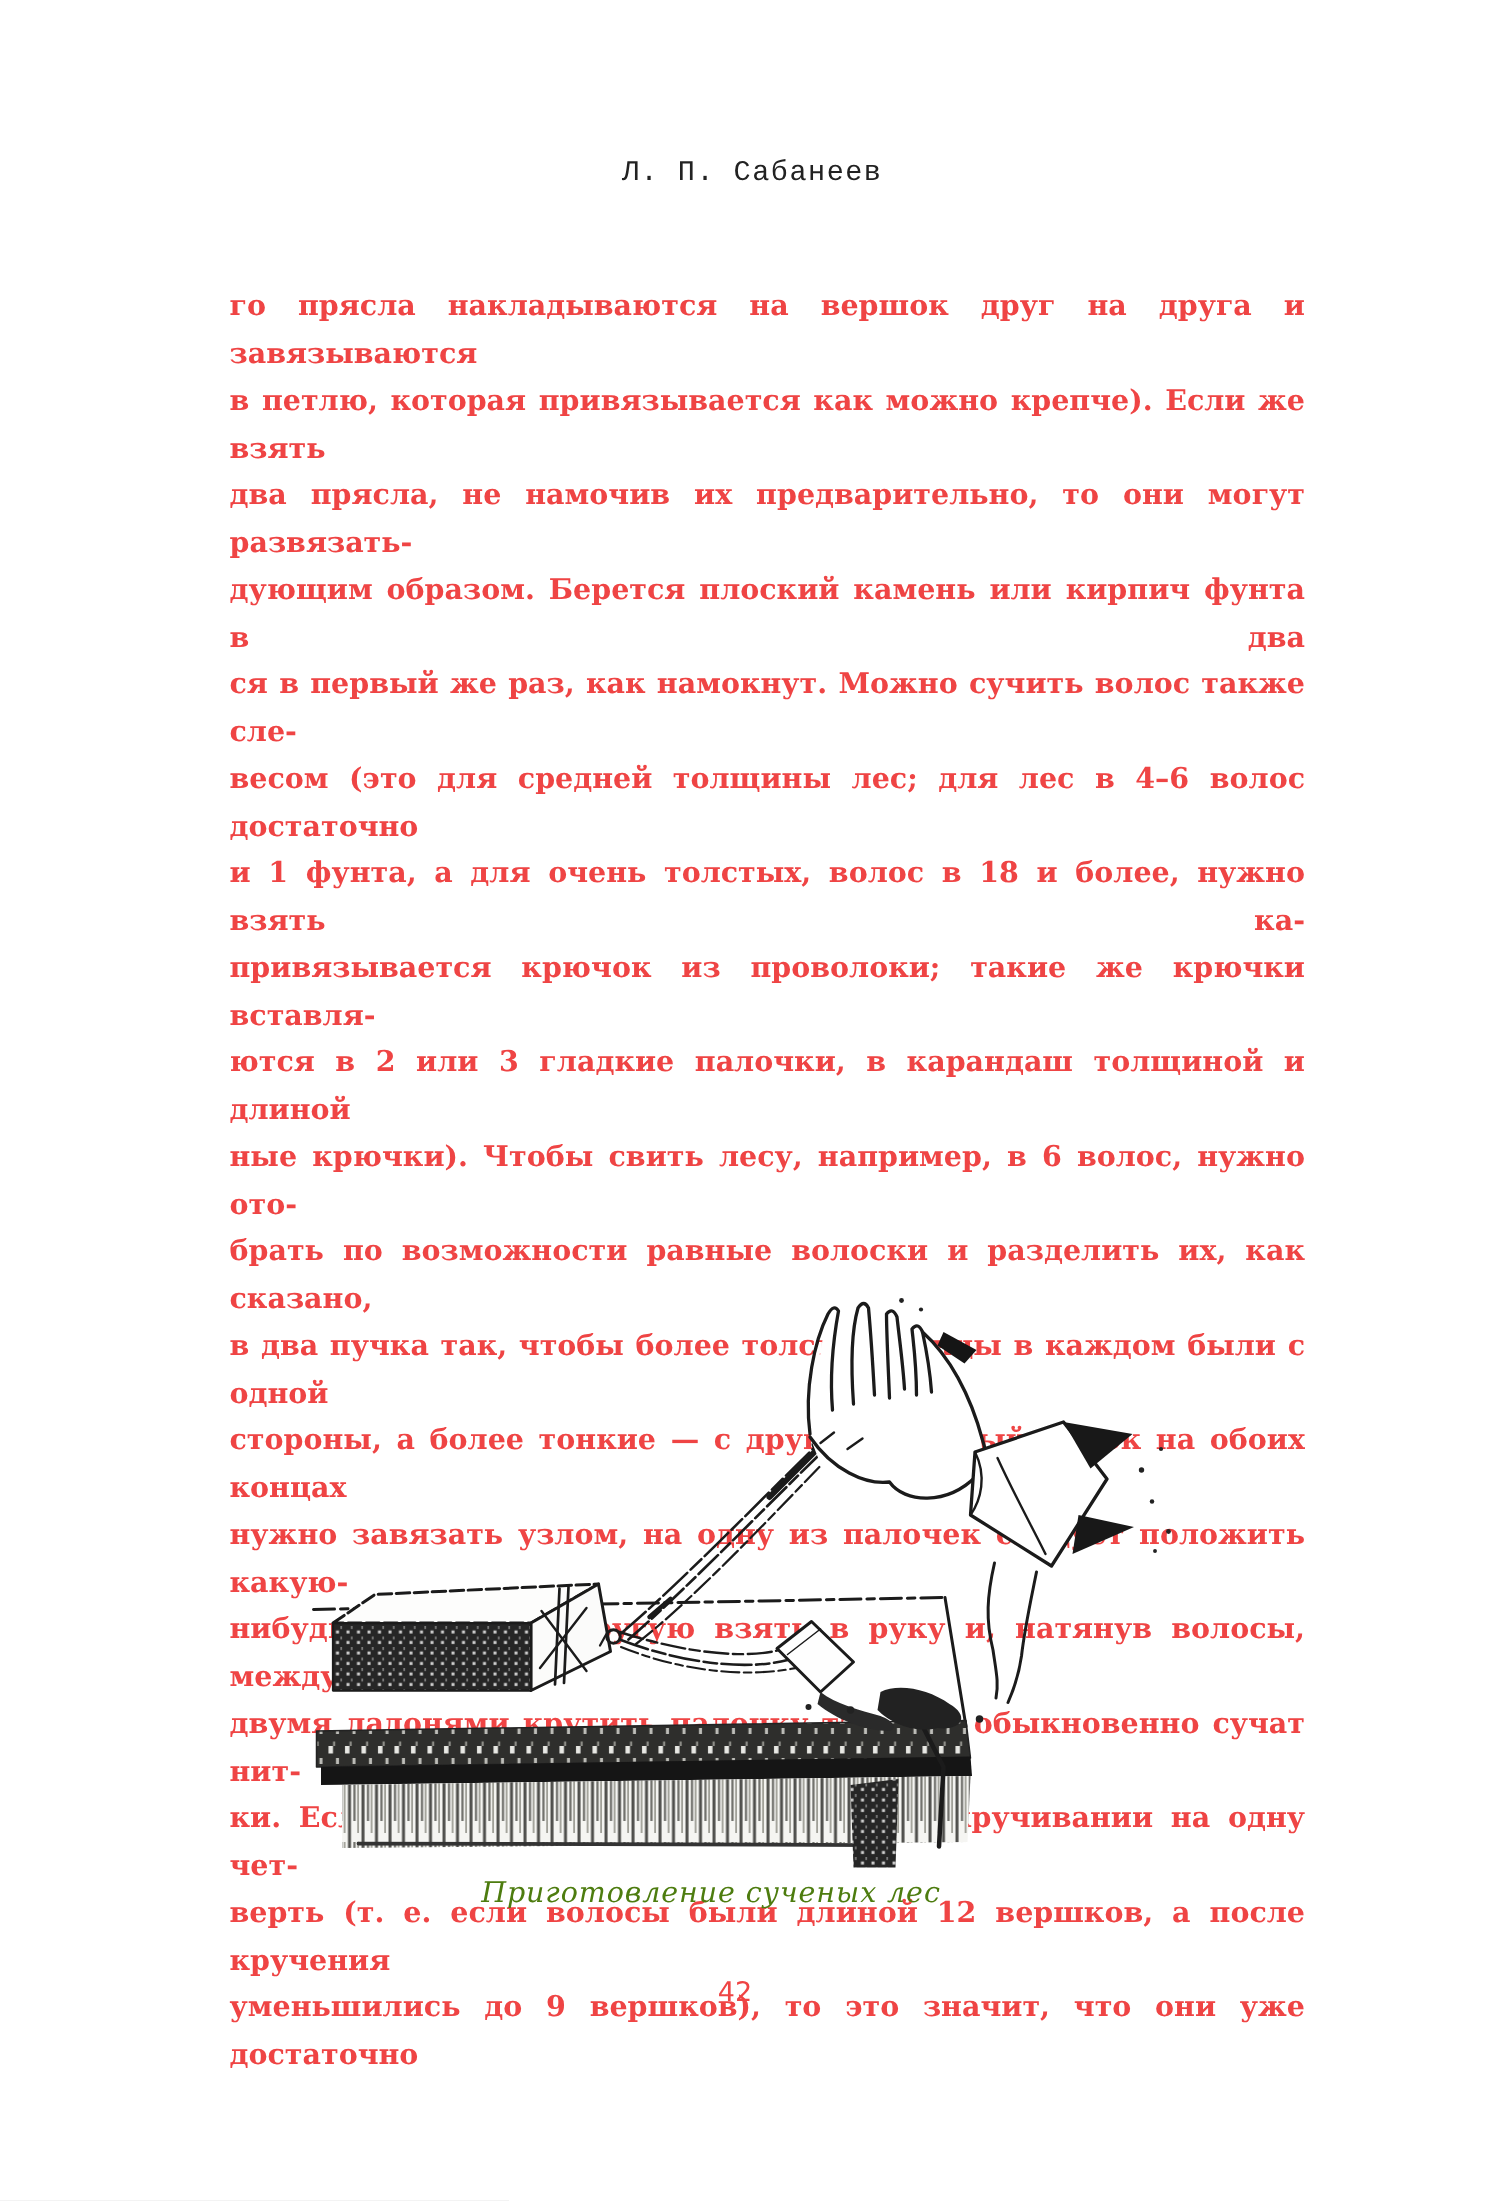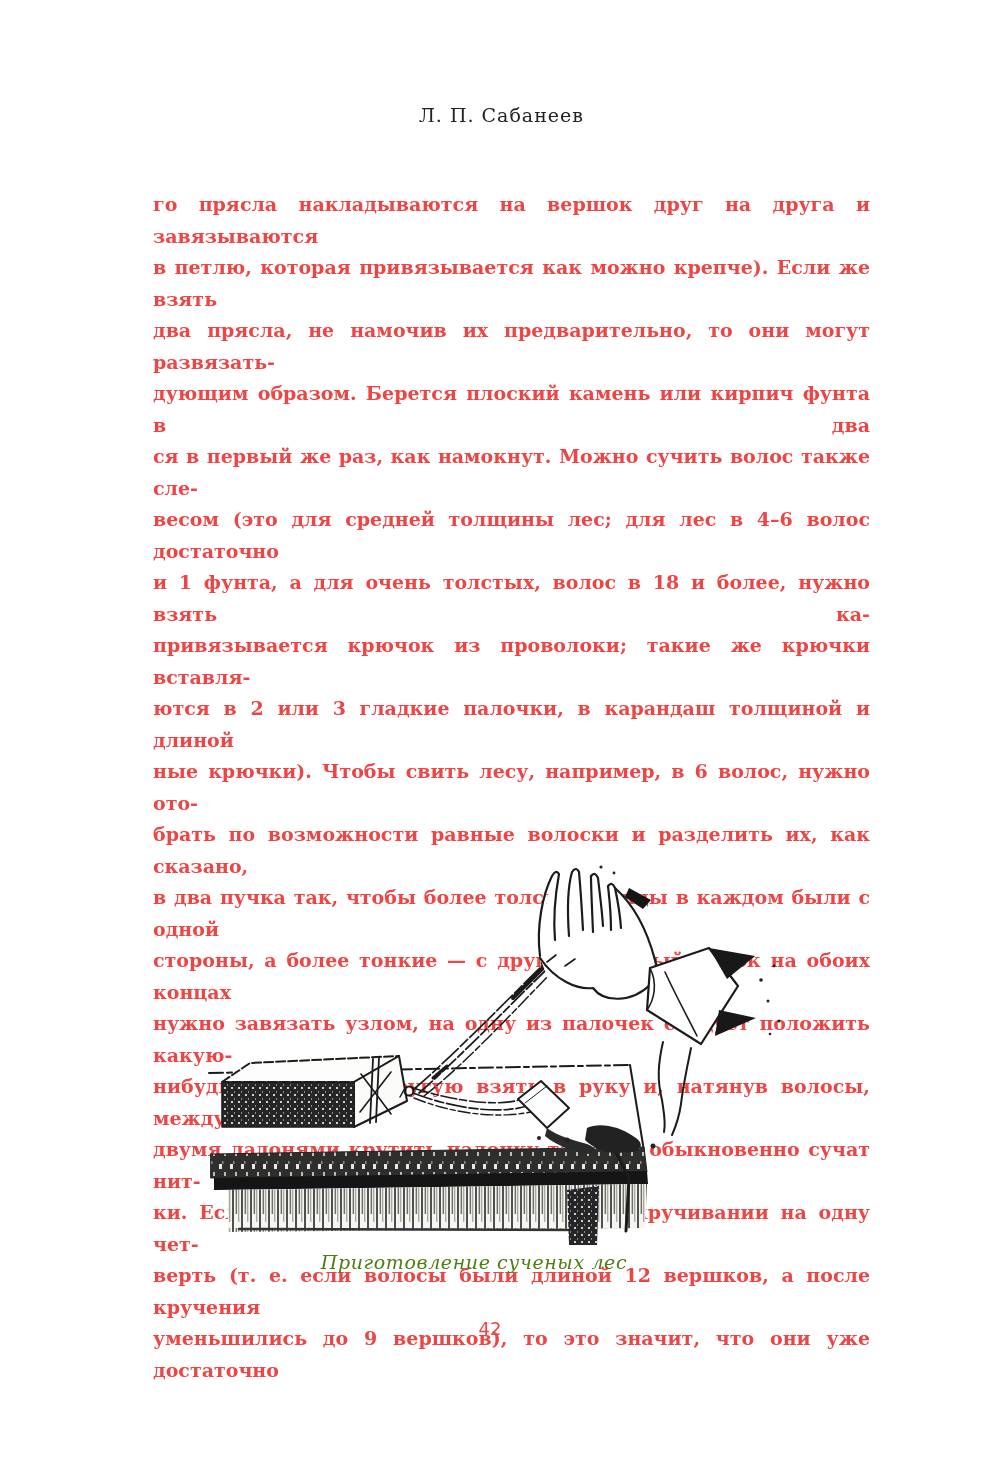--- a/index.html
+++ b/index.html
@@ -9,20 +9,21 @@
     background:#ffffff;
     overflow:hidden;
     font-family:"DejaVu Serif", serif;
     color:#1a1a1a;
   }
   .running-header{
     position:absolute;top:104px;left:133px;width:737px;
     text-align:center;
     font-size:19px;font-weight:400;letter-spacing:1px;
     color:#222;
+    font-family:Liberation Mono, monospace;
   }
   .body-text{
     position:absolute;top:189px;left:133px;width:737px;
     overflow:hidden;
   }
   .body-line{
     font-size:19px;font-weight:700;
     line-height:31.5px;
     text-align:justify;
     text-align-last:justify;

